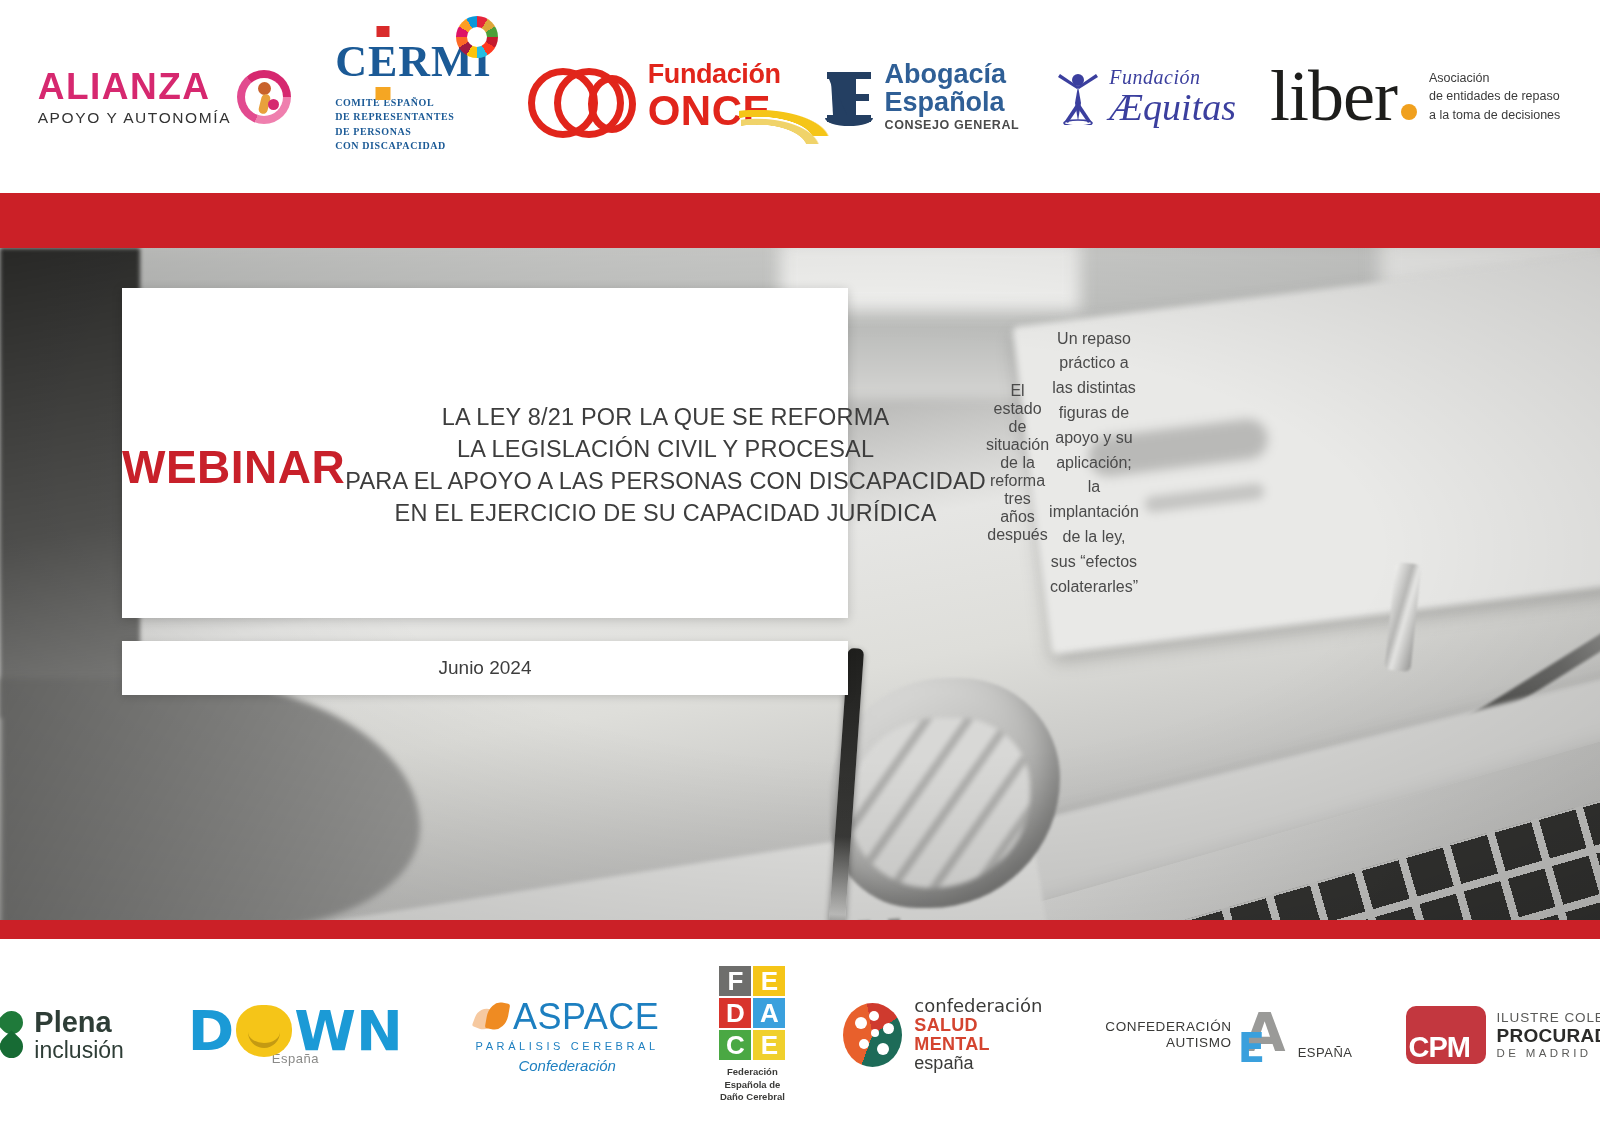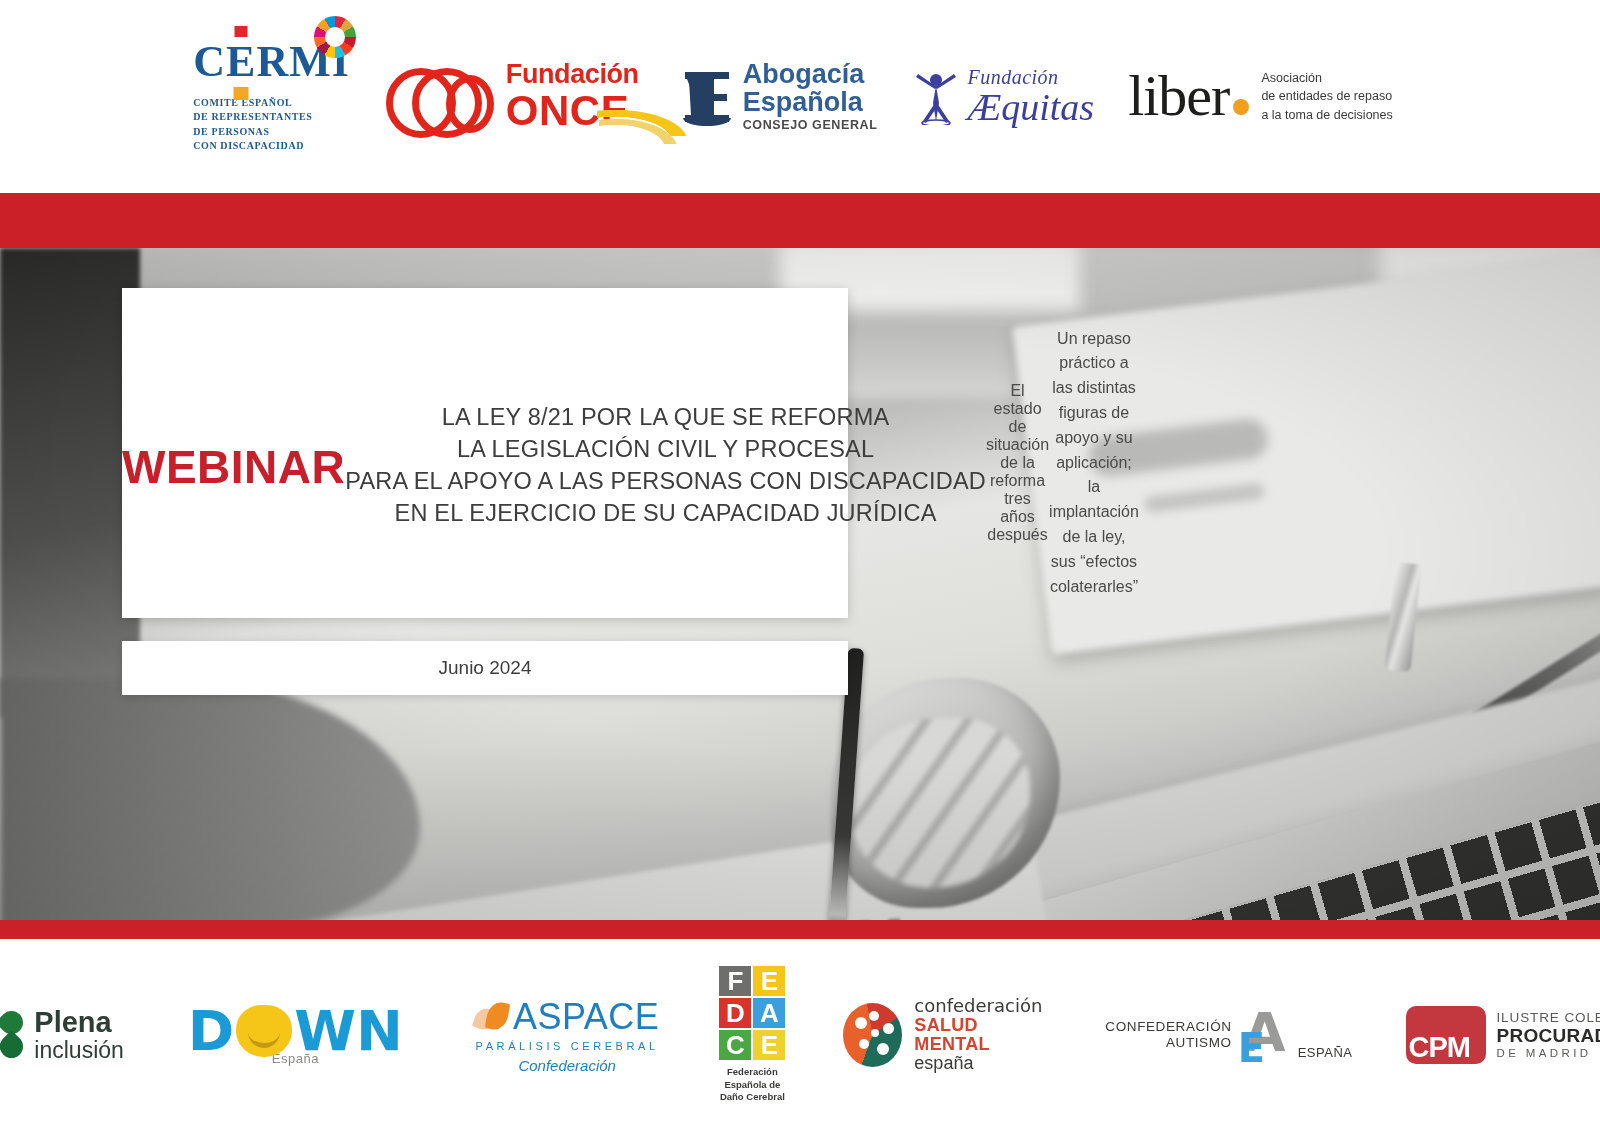--- a/index.html
+++ b/index.html
@@ -63,21 +63,21 @@
 
   
   .aeq{margin-right:34px;display:flex;align-items:center;gap:8px;}
   .aeq-fig{width:46px;height:56px;position:relative;}
   .aeq-txt{display:flex;flex-direction:column;font-family:"Liberation Serif",serif;color:#3b3f9e;line-height:1;}
   .aeq-1{font-size:20px;font-style:italic;letter-spacing:.5px;}
   .aeq-2{font-size:38px;font-style:italic;margin-top:1px;}
 
   
   .liber{display:flex;align-items:center;gap:12px;margin-right:14px;}
-  .liber-w{font-family:"Liberation Serif",serif;font-size:58px;color:#1d1d1b;letter-spacing:-1px;position:relative;line-height:.9;}
+  .liber-w{font-family:"Liberation Serif",serif;font-size:72px;color:#1d1d1b;letter-spacing:-1px;position:relative;line-height:.9;}
   .liber-dot{display:inline-block;width:16px;height:16px;border-radius:50%;background:#f0a01e;margin-left:4px;vertical-align:baseline;}
   .liber-sub{font-size:12.5px;color:#3a3a3a;line-height:1.45;}
 
   
   .bar-top{position:absolute;left:0;top:193px;width:1600px;height:55px;background:#cb2027;}
   .bar-bot{position:absolute;left:0;top:920px;width:1600px;height:19px;background:#cb2027;}
 
   
   .photo{position:absolute;left:0;top:248px;width:1600px;height:672px;overflow:hidden;background:#9a9a9a;}
   .photo .ph-layer{position:absolute;inset:0;}
@@ -209,20 +209,31 @@
   .icpm-2{font-size:19px;font-weight:700;color:#2b2b29;letter-spacing:.3px;}
   .icpm-3{font-size:11.5px;color:#5a5a58;letter-spacing:3.4px;}
 </style>
 </head>
 <body>
 
 <div class="poster">
 
   <div class="top-logos">
 
+    <div class="logo alianza">
+      <div class="alianza-txt">
+        <div class="alianza-main">ALIANZA</div>
+        <div class="alianza-sub">APOYO Y AUTONOMÍA</div>
+      </div>
+      <div class="alianza-mark">
+        <i class="pin al-head"></i>
+          <i class="pin al-body"></i>
+          <i class="pin al-head2"></i>
+      </div>
+    </div>
 
     <div class="logo cermi">
       <div class="cermi-row">
         <div class="cermi-word">
           <span>C</span><span class="cermi-e"><span class="cermi-acc cermi-red"></span><span>E</span><span class="cermi-org"></span></span><span>RMI</span>
         </div>
         <div class="cermi-sdg"></div>
       </div>
       <div class="cermi-sub">
         <div>COMITÉ ESPAÑOL</div>

